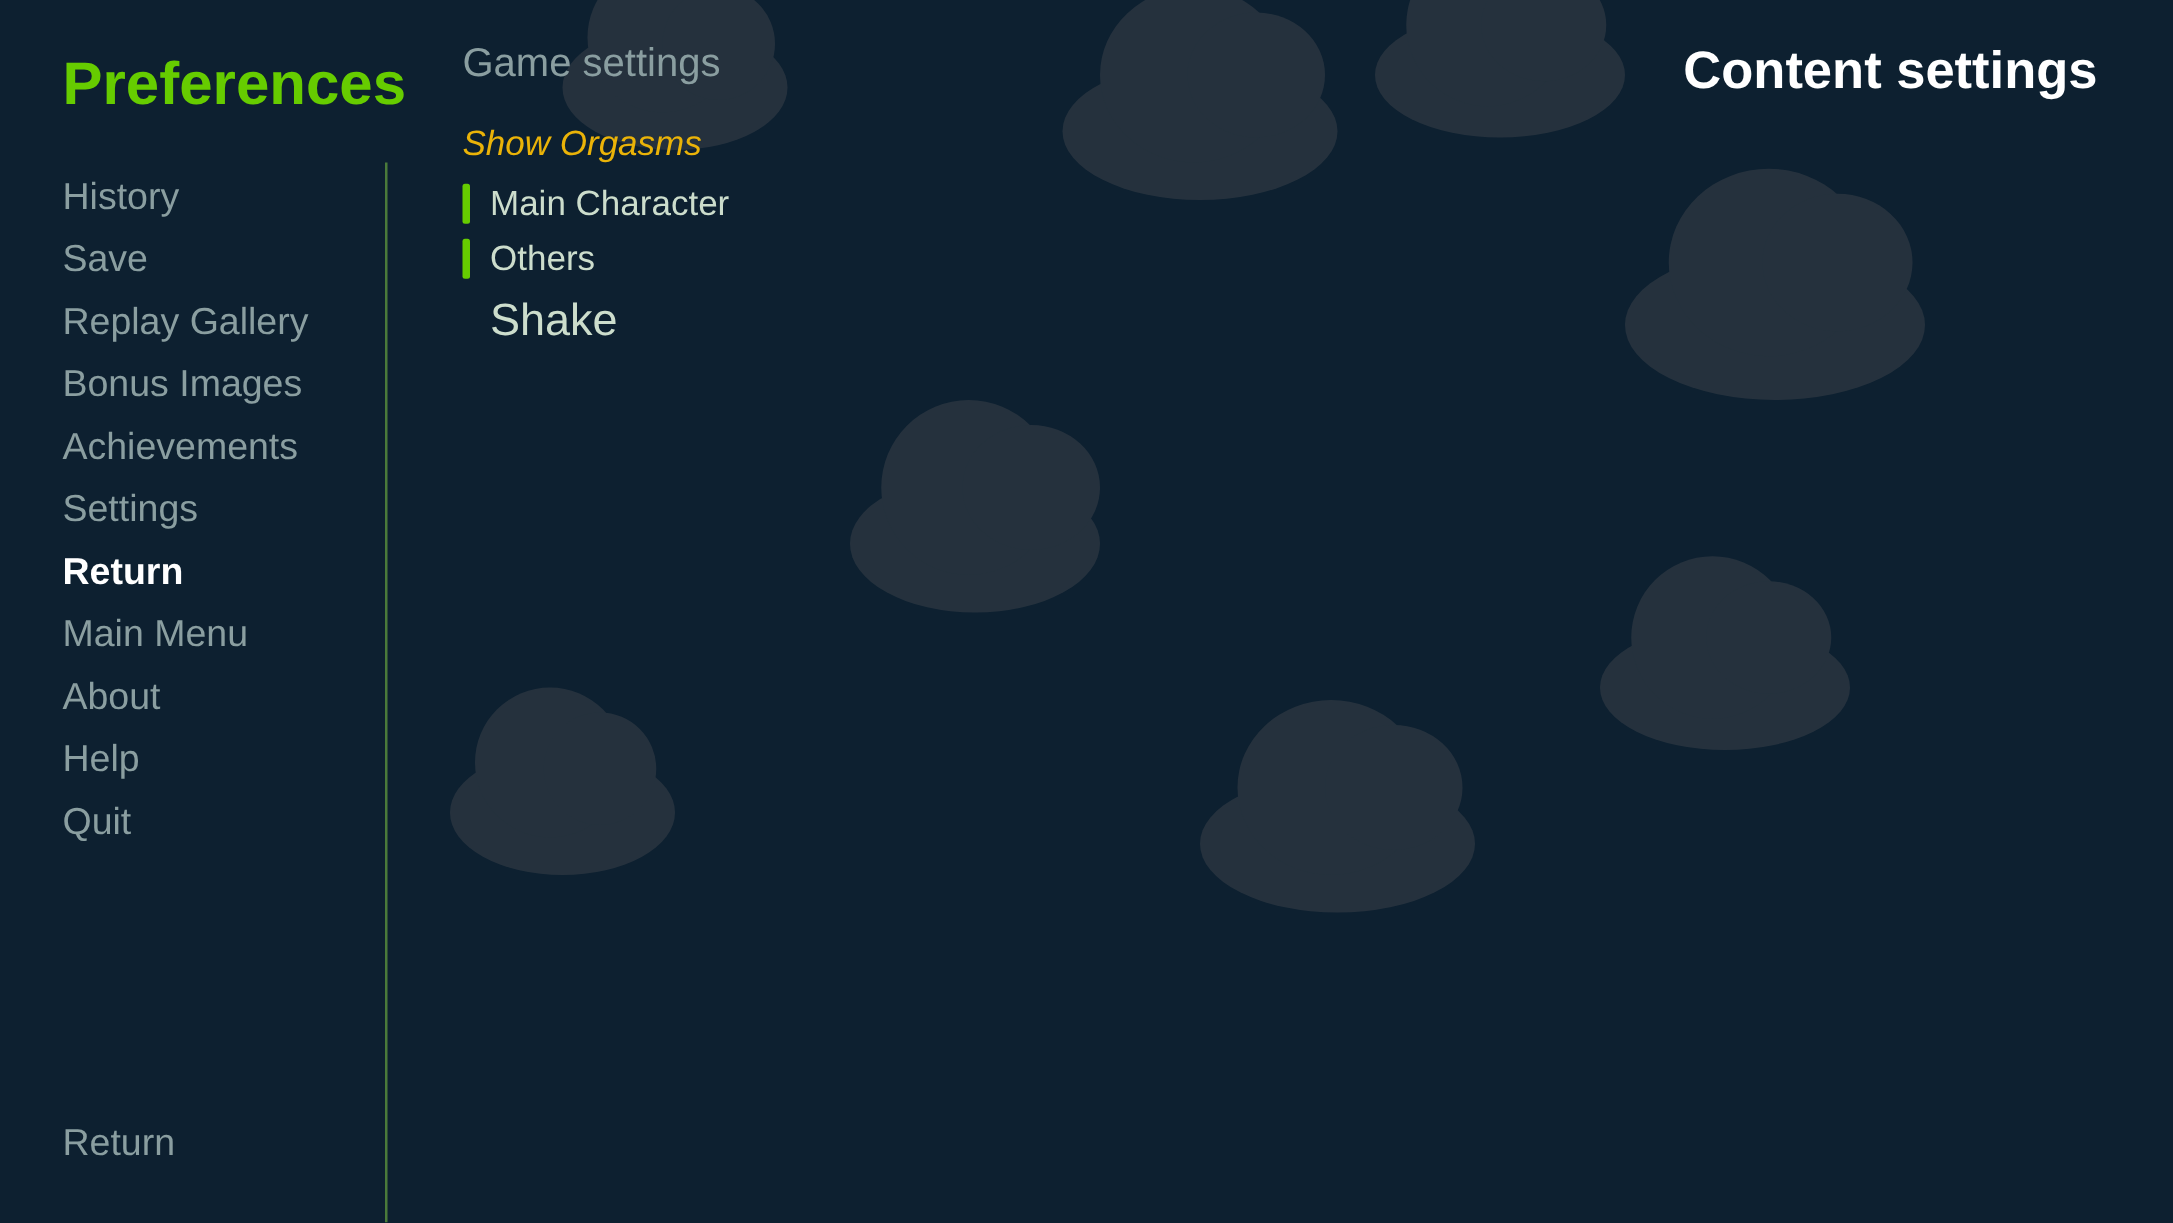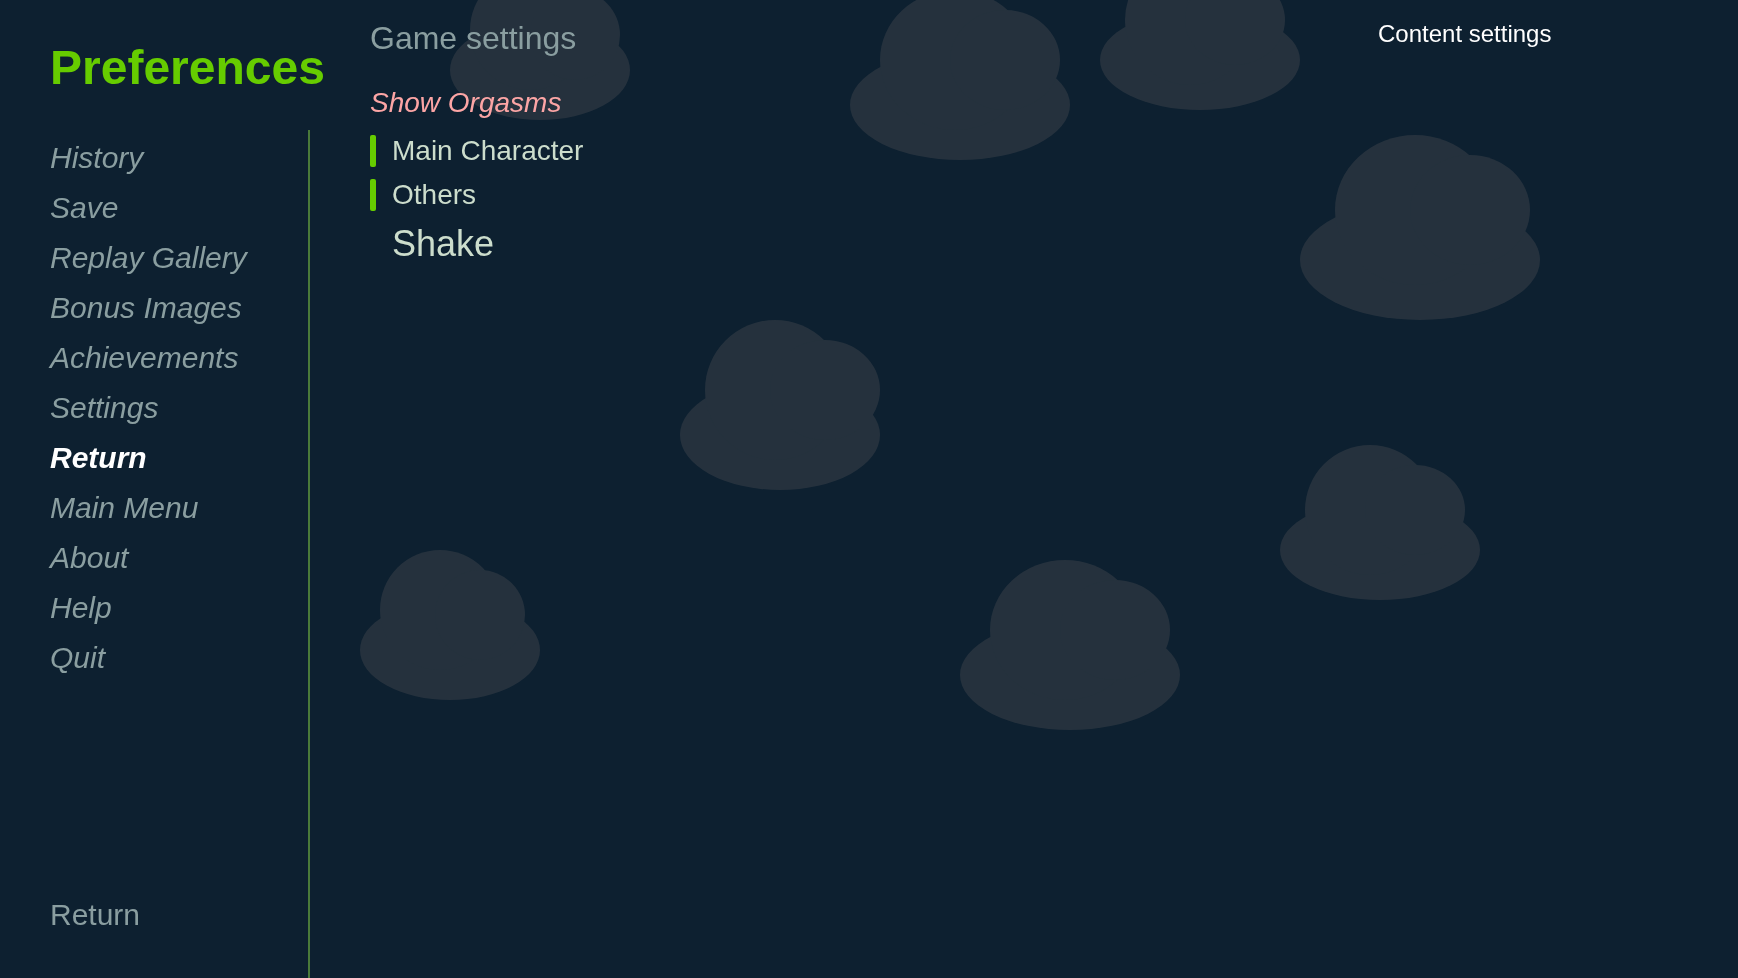--- a/index.html
+++ b/index.html
@@ -103,60 +103,59 @@
       flex: 1;
     }
 
     .nav-item {
       font-size: 30px;
       color: #8a9ea0;
       cursor: pointer;
       padding: 6px 0;
       font-family: 'Arial', sans-serif;
       font-weight: normal;
-      font-style: italic;
     }
 
     .nav-item.active {
       color: #ffffff;
       font-weight: bold;
     }
 
     .nav-item-return {
       margin-top: auto;
       font-size: 30px;
       color: #8a9ea0;
       cursor: pointer;
       padding: 6px 0;
       font-family: 'Arial', sans-serif;
     }
 
     
     .content-area {
       flex: 1;
-      padding: 20px 60px;
+      padding: 32px 60px;
       display: flex;
       gap: 60px;
     }
 
     .game-settings {
       flex: 1;
     }
 
     .section-title {
       font-size: 32px;
       color: #8a9ea0;
       margin-bottom: 30px;
       font-family: 'Arial', sans-serif;
       font-weight: normal;
     }
 
     .setting-group-label {
       font-size: 28px;
-      color: #fca5a5;
+      color: #eab308;
       font-family: 'Arial', sans-serif;
       font-style: italic;
       margin-bottom: 10px;
     }
 
     .setting-item {
       display: flex;
       align-items: flex-start;
       font-size: 28px;
       color: #ccddcc;
@@ -181,24 +180,24 @@
       font-family: 'Arial', sans-serif;
       padding: 6px 0;
       padding-left: 22px;
     }
 
     .content-settings {
       min-width: 300px;
     }
 
     .content-settings-title {
-      font-size: 24px;
+      font-size: 42px;
       color: #ffffff;
       font-family: 'Arial', sans-serif;
-      font-weight: normal;
+      font-weight: bold;
     }
   </style>
 </head>
 <body>
 
 <div class="cloud cloud-1"></div>
 <div class="cloud cloud-2"></div>
 <div class="cloud cloud-3"></div>
 <div class="cloud cloud-4"></div>
 <div class="cloud cloud-5"></div>

